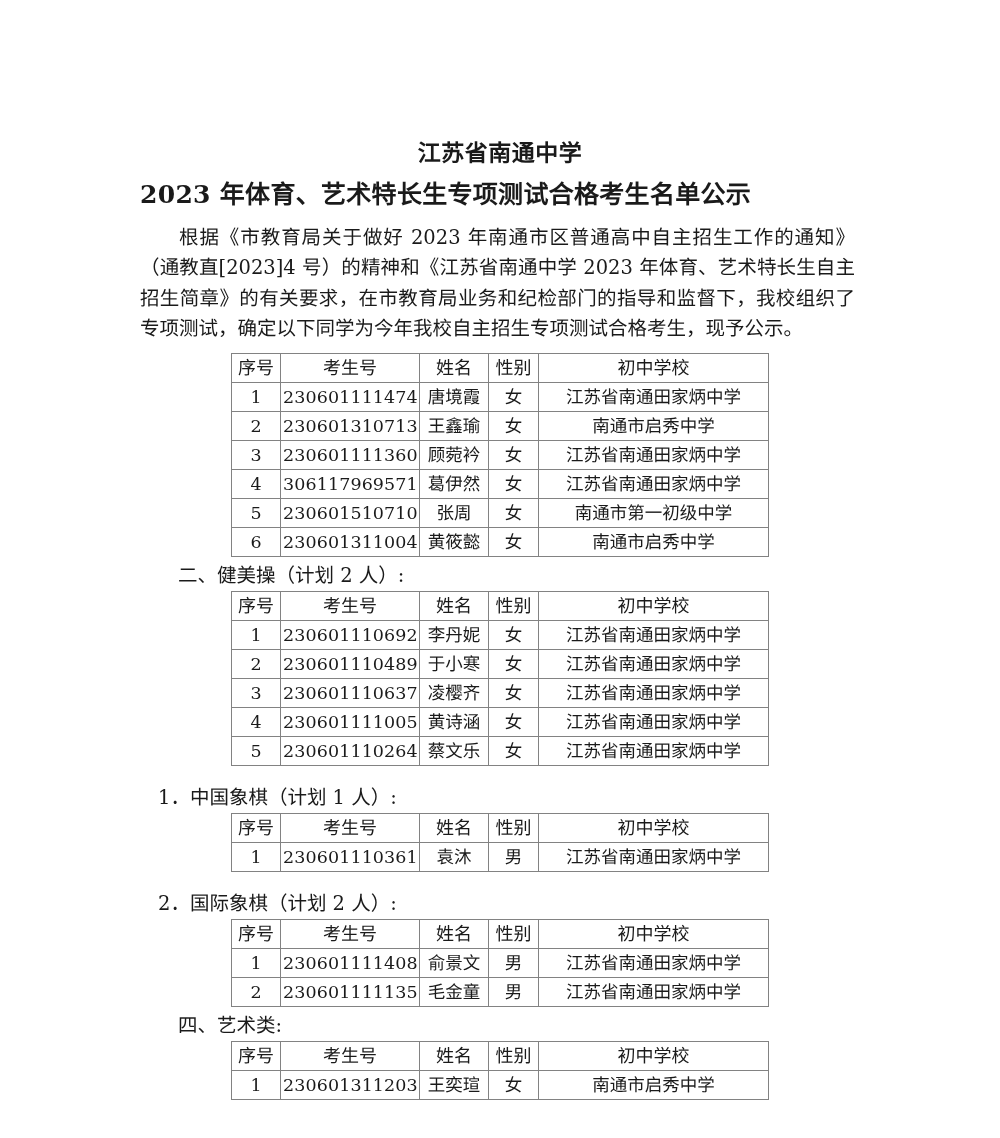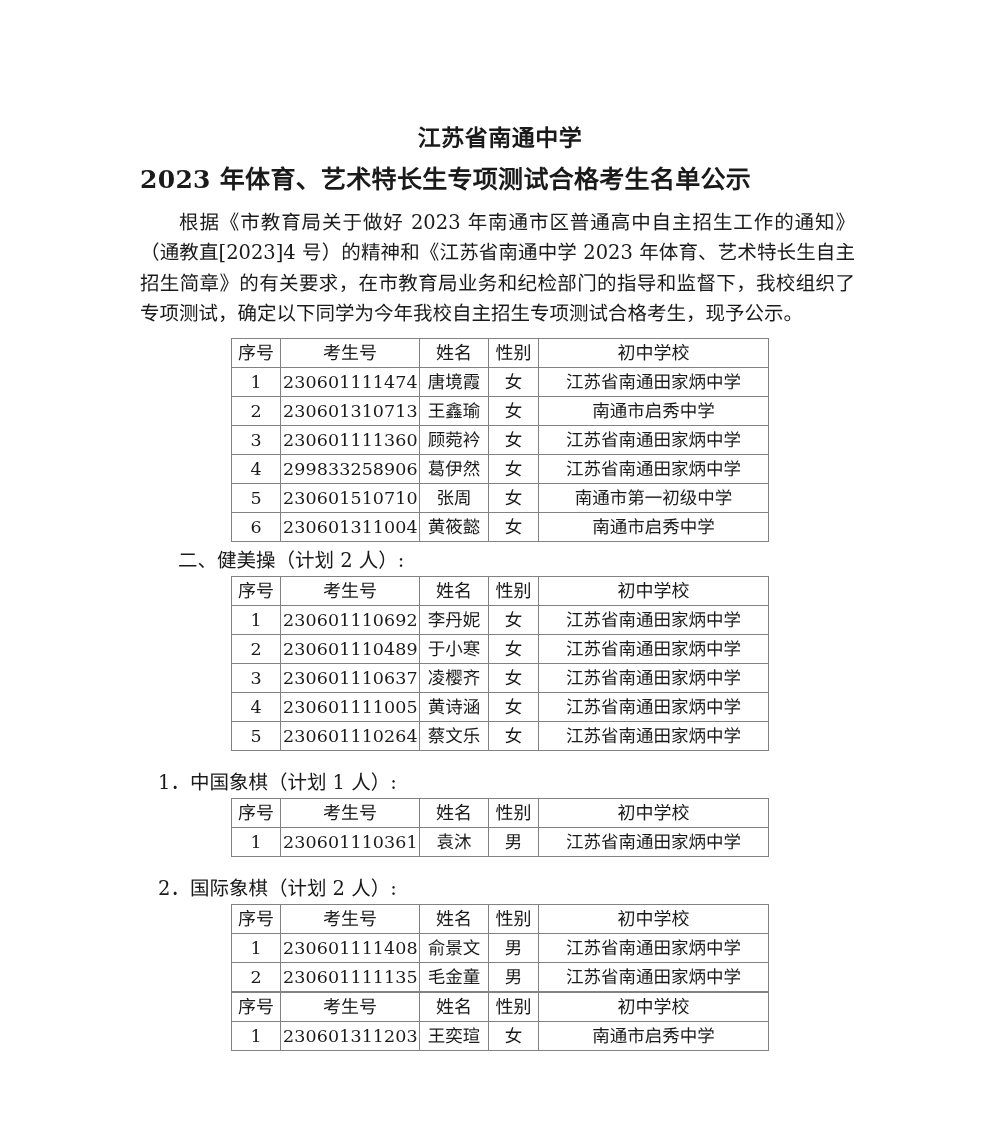--- a/index.html
+++ b/index.html
@@ -15,21 +15,21 @@
     font-family: "DejaVu Serif", "Liberation Serif", serif;
     color: #1a1a1a;
     -webkit-font-smoothing: antialiased;
   }
 
   .page {
     position: relative;
     width: 1000px;
     height: 892px;
     box-sizing: border-box;
-    padding: 0 140px;
+    padding: 15px 140px;
   }
 
   
   .doc-title-1 {
     text-align: center;
     font-size: 23px;
     font-weight: bold;
     letter-spacing: 0.5px;
     margin: 0;
     padding-top: 122px;
@@ -157,21 +157,21 @@
           </tr>
           <tr>
             <td>3</td>
             <td class="num">230601111360</td>
             <td>顾菀衿</td>
             <td>女</td>
             <td>江苏省南通田家炳中学</td>
           </tr>
           <tr>
             <td>4</td>
-            <td class="num">299833258906</td>
+            <td class="num">306117969571</td>
             <td>葛伊然</td>
             <td>女</td>
             <td>江苏省南通田家炳中学</td>
           </tr>
           <tr>
             <td>5</td>
             <td class="num">230601510710</td>
             <td>张周</td>
             <td>女</td>
             <td>南通市第一初级中学</td>
@@ -315,20 +315,21 @@
             <td>毛金童</td>
             <td>男</td>
             <td>江苏省南通田家炳中学</td>
           </tr>
         </tbody>
       </table>
     </div>
   </div>
 
   <div>
+    <div class="sec-heading">四、艺术类:</div>
 
     <div class="tbl-wrap">
       <table class="roster">
         <colgroup>
           <col class="c-no">
             <col class="c-id">
             <col class="c-name">
             <col class="c-sex">
             <col class="c-sch">
         </colgroup>

